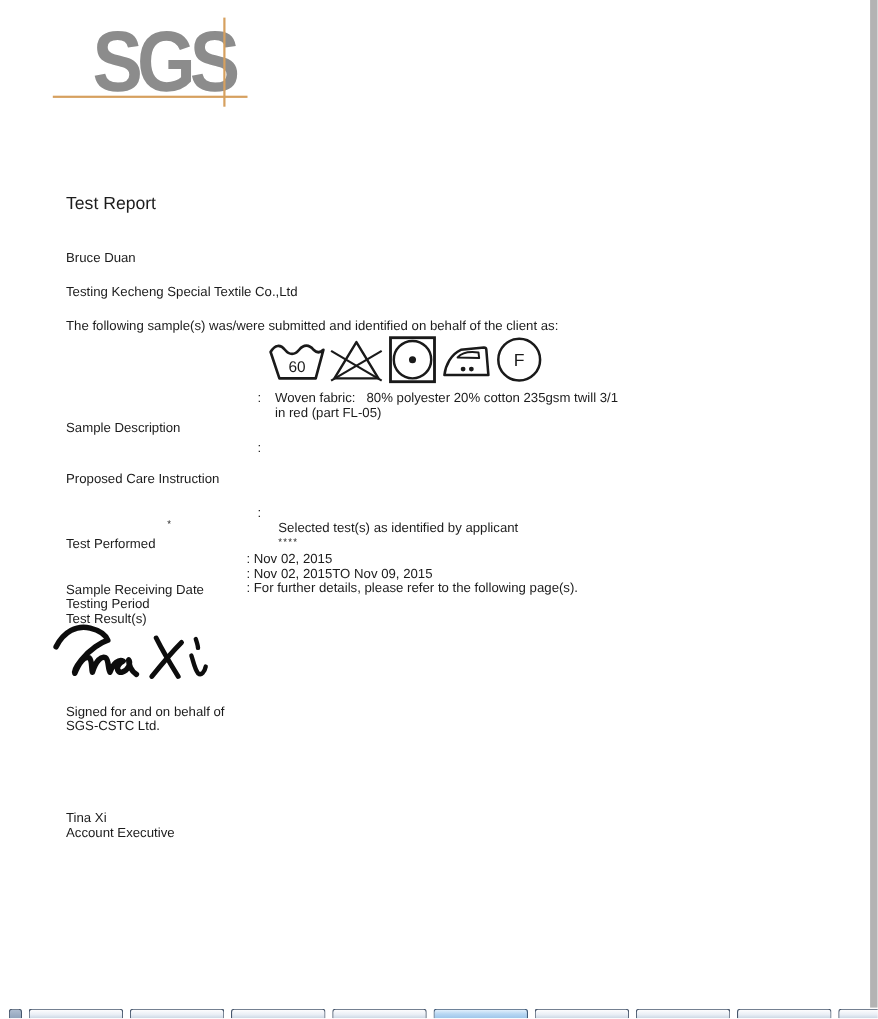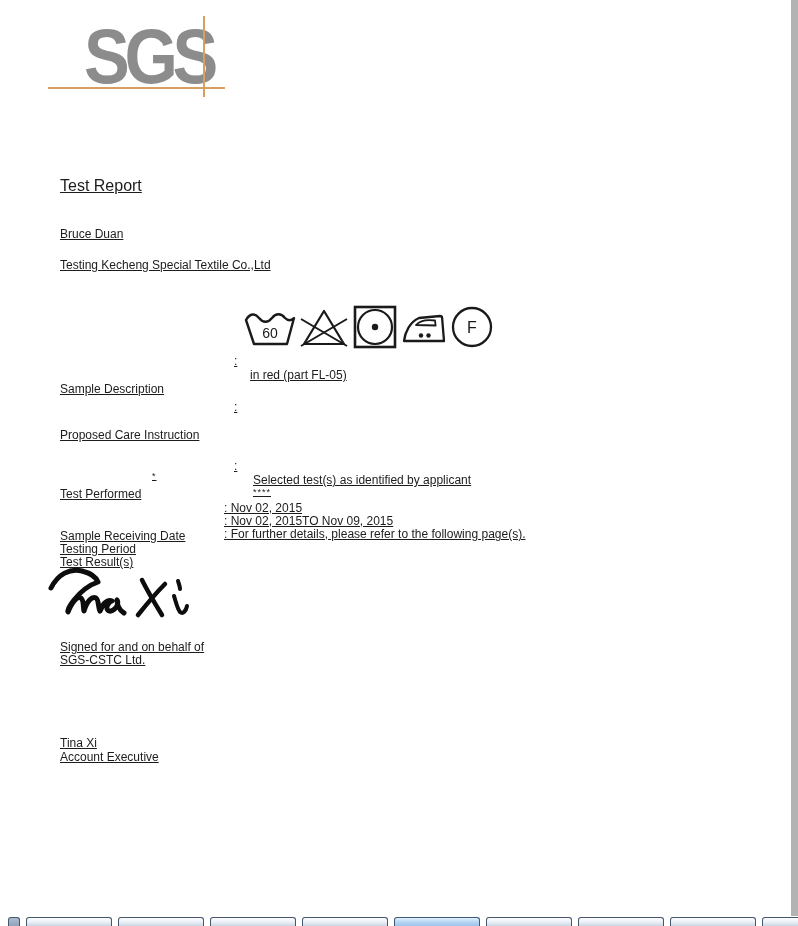--- a/index.html
+++ b/index.html
@@ -47,21 +47,20 @@
     width:2px; height:81px;
     background:var(--logo-orange);
   }
   
   .t{
     position:absolute;
     font-size:12px;
     line-height:13px;
     color:var(--ink);
     white-space:nowrap;
-    text-decoration:underline;
   }
   .title{
     left:60px; top:177px;
     font-size:16px;
     line-height:18px;
   }
   .pre{white-space:pre;}
   .small{font-size:9px;line-height:10px;letter-spacing:1px;}
   .lbl{left:60px;margin-top:28px;}
   .colon{left:234px;}
@@ -123,20 +122,21 @@
 <div class="page">
 
   <div class="logo-text">SGS</div>
   <div class="logo-hline"></div>
   <div class="logo-vline"></div>
 
   <div class="t title">Test Report</div>
 
   <div class="t" style="left:60px;top:228px">Bruce Duan</div>
   <div class="t" style="left:60px;top:259px">Testing Kecheng Special Textile Co.,Ltd</div>
+  <div class="t" style="left:60px;top:290px">The following sample(s) was/were submitted and identified on behalf of the client as:</div>
 
   <div class="symbols">
     <svg width="52" height="40" viewBox="0 0 52 40">
       <path d="M2,13 C6,6 11,6 15,11 C19,16 24,16 28,11 C32,6 37,6 41,11 C44,14 47,14 50,11 L43,37 L10,37 Z" fill="none" stroke="#1a1a1a" stroke-width="2.4" stroke-linejoin="round"></path>
       <text x="26" y="31" font-size="14" text-anchor="middle" fill="#1a1a1a" font-family="Liberation Sans, DejaVu Sans, sans-serif">60</text>
     </svg>
     <svg width="48" height="42" viewBox="0 0 48 42">
       <path d="M24,5 L44,38 L4,38 Z" fill="none" stroke="#1a1a1a" stroke-width="2.2" stroke-linejoin="round"></path>
       <path d="M1,13 L47,40" stroke="#1a1a1a" stroke-width="2"></path>
       <path d="M47,13 L1,40" stroke="#1a1a1a" stroke-width="2"></path>
@@ -153,20 +153,21 @@
       <circle cx="26.5" cy="27.5" r="2.2" fill="#1a1a1a"></circle>
     </svg>
     <svg width="44" height="44" viewBox="0 0 44 44">
       <circle cx="22" cy="22" r="19" fill="none" stroke="#1a1a1a" stroke-width="2.3"></circle>
       <text x="22" y="28" font-size="16" text-anchor="middle" fill="#1a1a1a" font-weight="500" font-family="Liberation Sans, DejaVu Sans, sans-serif">F</text>
     </svg>
   </div>
 
   <div class="t lbl" style="top:355px">Sample Description</div>
   <div class="t colon" style="top:355px">:</div>
+  <div class="t val pre" style="top:355px">Woven fabric:   80% polyester 20% cotton 235gsm twill 3/1</div>
   <div class="t val" style="top:369px">in red (part FL-05)</div>
 
   <div class="t lbl" style="top:401px">Proposed Care Instruction</div>
   <div class="t colon" style="top:401px">:</div>
 
   <div class="t lbl" style="top:460px">Test Performed</div>
   <div class="t colon" style="top:460px">:</div>
   <div class="t small" style="left:152px;top:471px">*</div>
   <div class="t" style="left:253px;top:474px">Selected test(s) as identified by applicant</div>
   <div class="t small" style="left:253px;top:487px">****</div>

